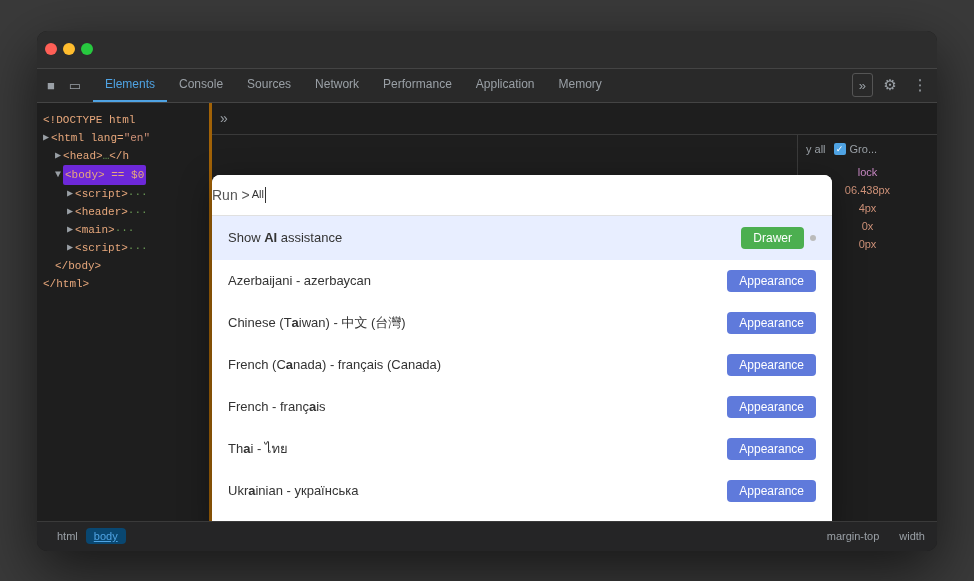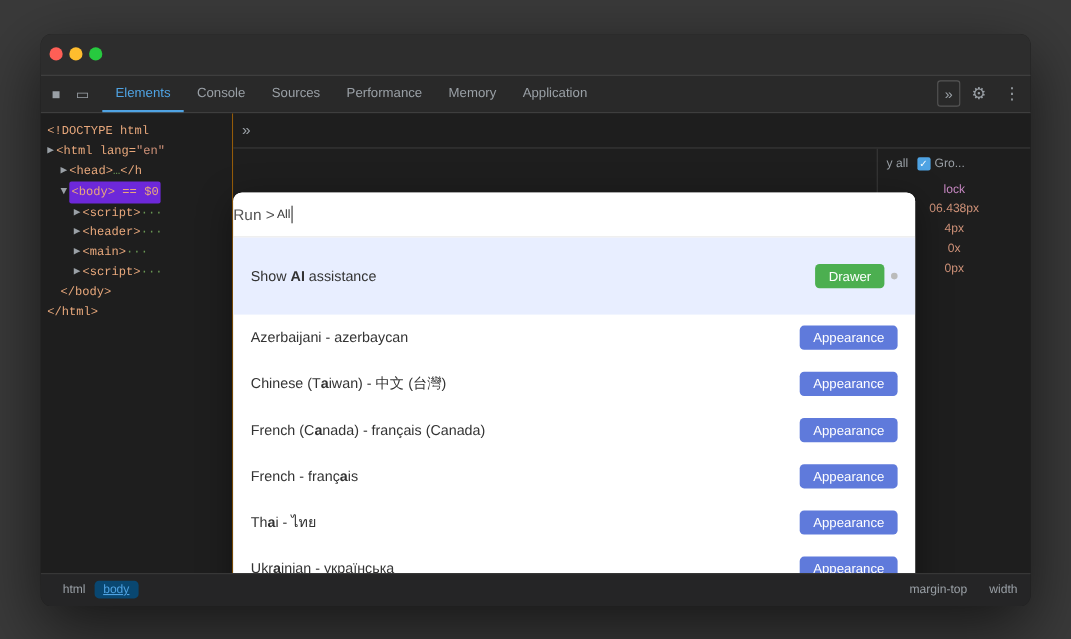--- a/index.html
+++ b/index.html
@@ -119,21 +119,21 @@
     
     .main-content {
       display: flex;
       flex: 1;
       overflow: hidden;
     }
     
     .left-panel {
       width: 175px;
       background: #1e1e1e;
-      border-right: 1px solid #a16207;
+      border-right: 3px solid #a16207;
       padding: 8px 4px;
       font-size: 11px;
       font-family: 'Courier New', monospace;
       color: #ccc;
       overflow-y: auto;
       flex-shrink: 0;
     }
     .elem-line {
       display: flex;
       align-items: center;
@@ -344,23 +344,24 @@
   </div>
 
   <div class="tabs-bar">
     <div class="tab-icons">
       <div class="tab-icon" title="Inspect">■</div>
       <div class="tab-icon" title="Device">▭</div>
     </div>
     <div class="tab-item active">Elements</div>
     <div class="tab-item">Console</div>
     <div class="tab-item">Sources</div>
+    <div class="tab-item">Network</div>
     <div class="tab-item">Performance</div>
+    <div class="tab-item">Application</div>
     <div class="tab-item">Memory</div>
-    <div class="tab-item">Application</div>
     <div class="tab-overflow">
       <div class="tab-overflow-btn">»</div>
       <div class="settings-icon-btn">⚙</div>
       <div class="settings-icon-btn">⋮</div>
     </div>
   </div>
 
   <div class="main-content" style="position:relative;">
 
     <div class="left-panel">
@@ -414,21 +415,21 @@
 
       <div class="command-input-row">
         <span class="command-prefix">Run &gt;</span>
         <span class="command-input-display">
           <span>All</span><span class="command-cursor"></span>
         </span>
       </div>
 
       <div class="command-list">
 
-        <div class="command-item highlighted" style="display:flex; align-items:center; justify-content:space-between; padding:24px 16px;">
+        <div class="command-item highlighted" style="display:flex; align-items:center; justify-content:space-between; padding:11px 16px;">
           <span class="command-item-label">Show <strong>AI</strong> assistance</span>
           <div style="display:flex; align-items:center; gap:6px;">
             <button class="btn-drawer">Drawer</button>
             <div class="scrollbar-thumb" style="width:6px; height:6px; background:#bbb; border-radius:3px; margin:0;"></div>
           </div>
         </div>
 
         <div class="command-item">
           <span class="command-item-label">Azerbaijani - azerbaycan</span>
           <button class="btn-appearance">Appearance</button>

